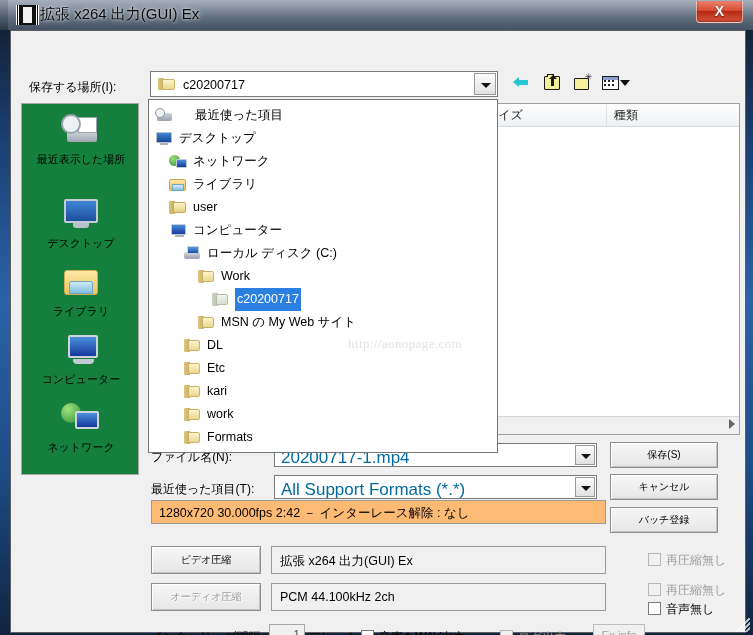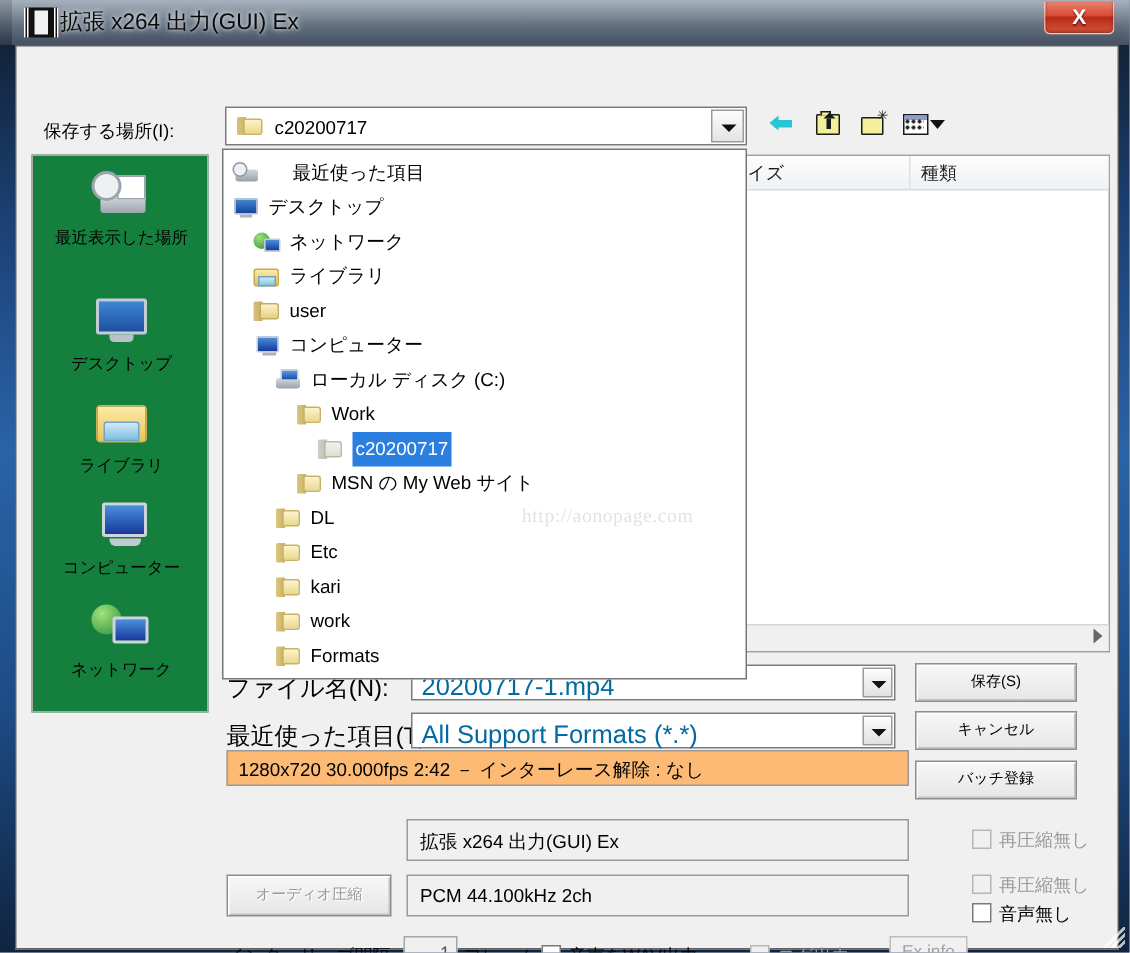--- a/index.html
+++ b/index.html
@@ -213,21 +213,21 @@
   .mini.folder::after{content:"";position:absolute;left:5px;top:2px;width:12px;height:11px;background:linear-gradient(to bottom,#fdf4cb,#ead88f);border:1px solid #c9b169;box-sizing:border-box;border-radius:0 2px 2px 0;}
   .mini.folder.pale::before{background:linear-gradient(to right,#ccd2c3,#bcc3b1);}
   .mini.folder.pale::after{background:linear-gradient(to bottom,#f0f3ec,#dbe0d2);border-color:#b6bca9;}
 
   #watermark{
     position:absolute;left:294px;top:305px;font-family:"Liberation Serif","DejaVu Serif",serif;
     font-size:13px;color:#e3e3e3;letter-spacing:.4px;z-index:45;pointer-events:none;margin-left:43px;
   }
 
   
-  .frow-label{position:absolute;font-size:16px;color:#000;}
+  .frow-label{position:absolute;font-size:12px;color:#000;}
   .fieldbox{
     position:absolute;background:#fff;border:1px solid #7a7a7a;box-sizing:border-box;height:24px;
   }
   .fieldbox .val{position:absolute;left:6px;top:4px;font-size:17px;color:#0369a1;white-space:nowrap;}
   .fieldbox .arw{
     position:absolute;right:1px;top:1px;width:20px;height:20px;
     background:linear-gradient(to bottom,#fdfdfd,#e1e1e1);border:1px solid #9a9a9a;box-sizing:border-box;cursor:pointer;
   }
   .fieldbox .arw::after{
     content:"";position:absolute;left:5px;top:8px;border-left:5px solid transparent;border-right:5px solid transparent;border-top:5px solid #111;
@@ -445,20 +445,21 @@
     </div>
 
     <div class="btn" style="left:599px;top:411px;width:108px;height:26px;line-height:24px;">保存(S)</div>
     <div class="btn" style="left:599px;top:443px;width:108px;height:26px;line-height:24px;">キャンセル</div>
     <div class="btn" style="left:599px;top:476px;width:108px;height:26px;line-height:24px;">バッチ登録</div>
 
     <div id="infobar">
       <span class="t">1280x720  30.000fps  2:42  －  インターレース解除 : なし</span>
     </div>
 
+    <div class="btn" style="left:140px;top:515px;width:110px;height:28px;line-height:26px;">ビデオ圧縮</div>
     <div class="codecbox" style="left:260px;top:515px;width:335px;">
       <span class="t">拡張 x264 出力(GUI) Ex</span>
     </div>
     <div class="cbx dis" style="left:637px;top:521px;">
       <span class="box"></span><span>再圧縮無し</span>
     </div>
 
     <div class="btn disabled" style="left:140px;top:552px;width:110px;height:28px;line-height:26px;">オーディオ圧縮</div>
     <div class="codecbox" style="left:260px;top:552px;width:335px;">
       <span class="t">PCM 44.100kHz 2ch</span>

